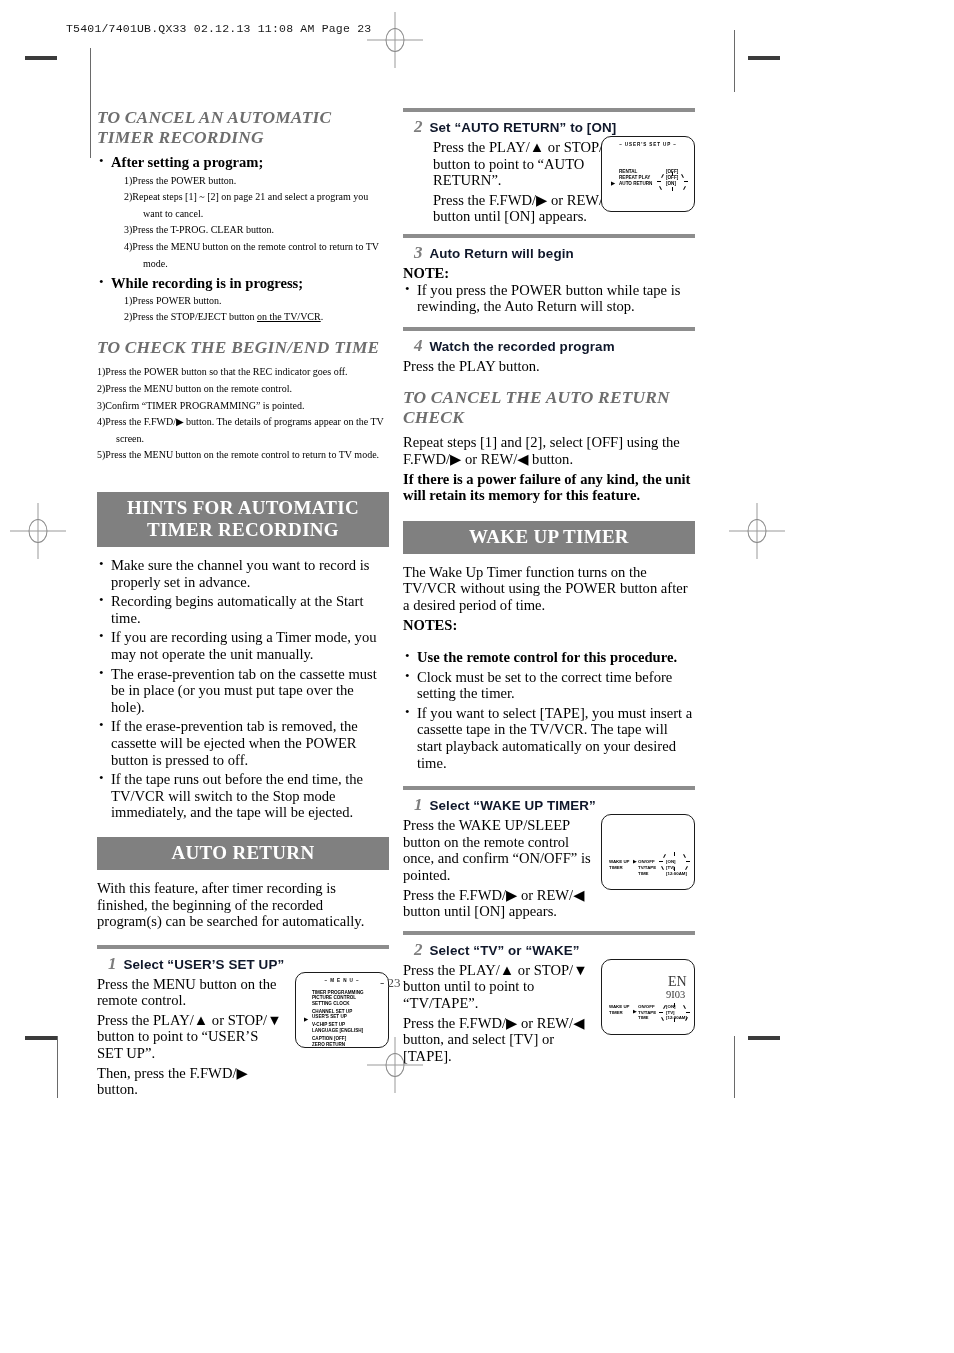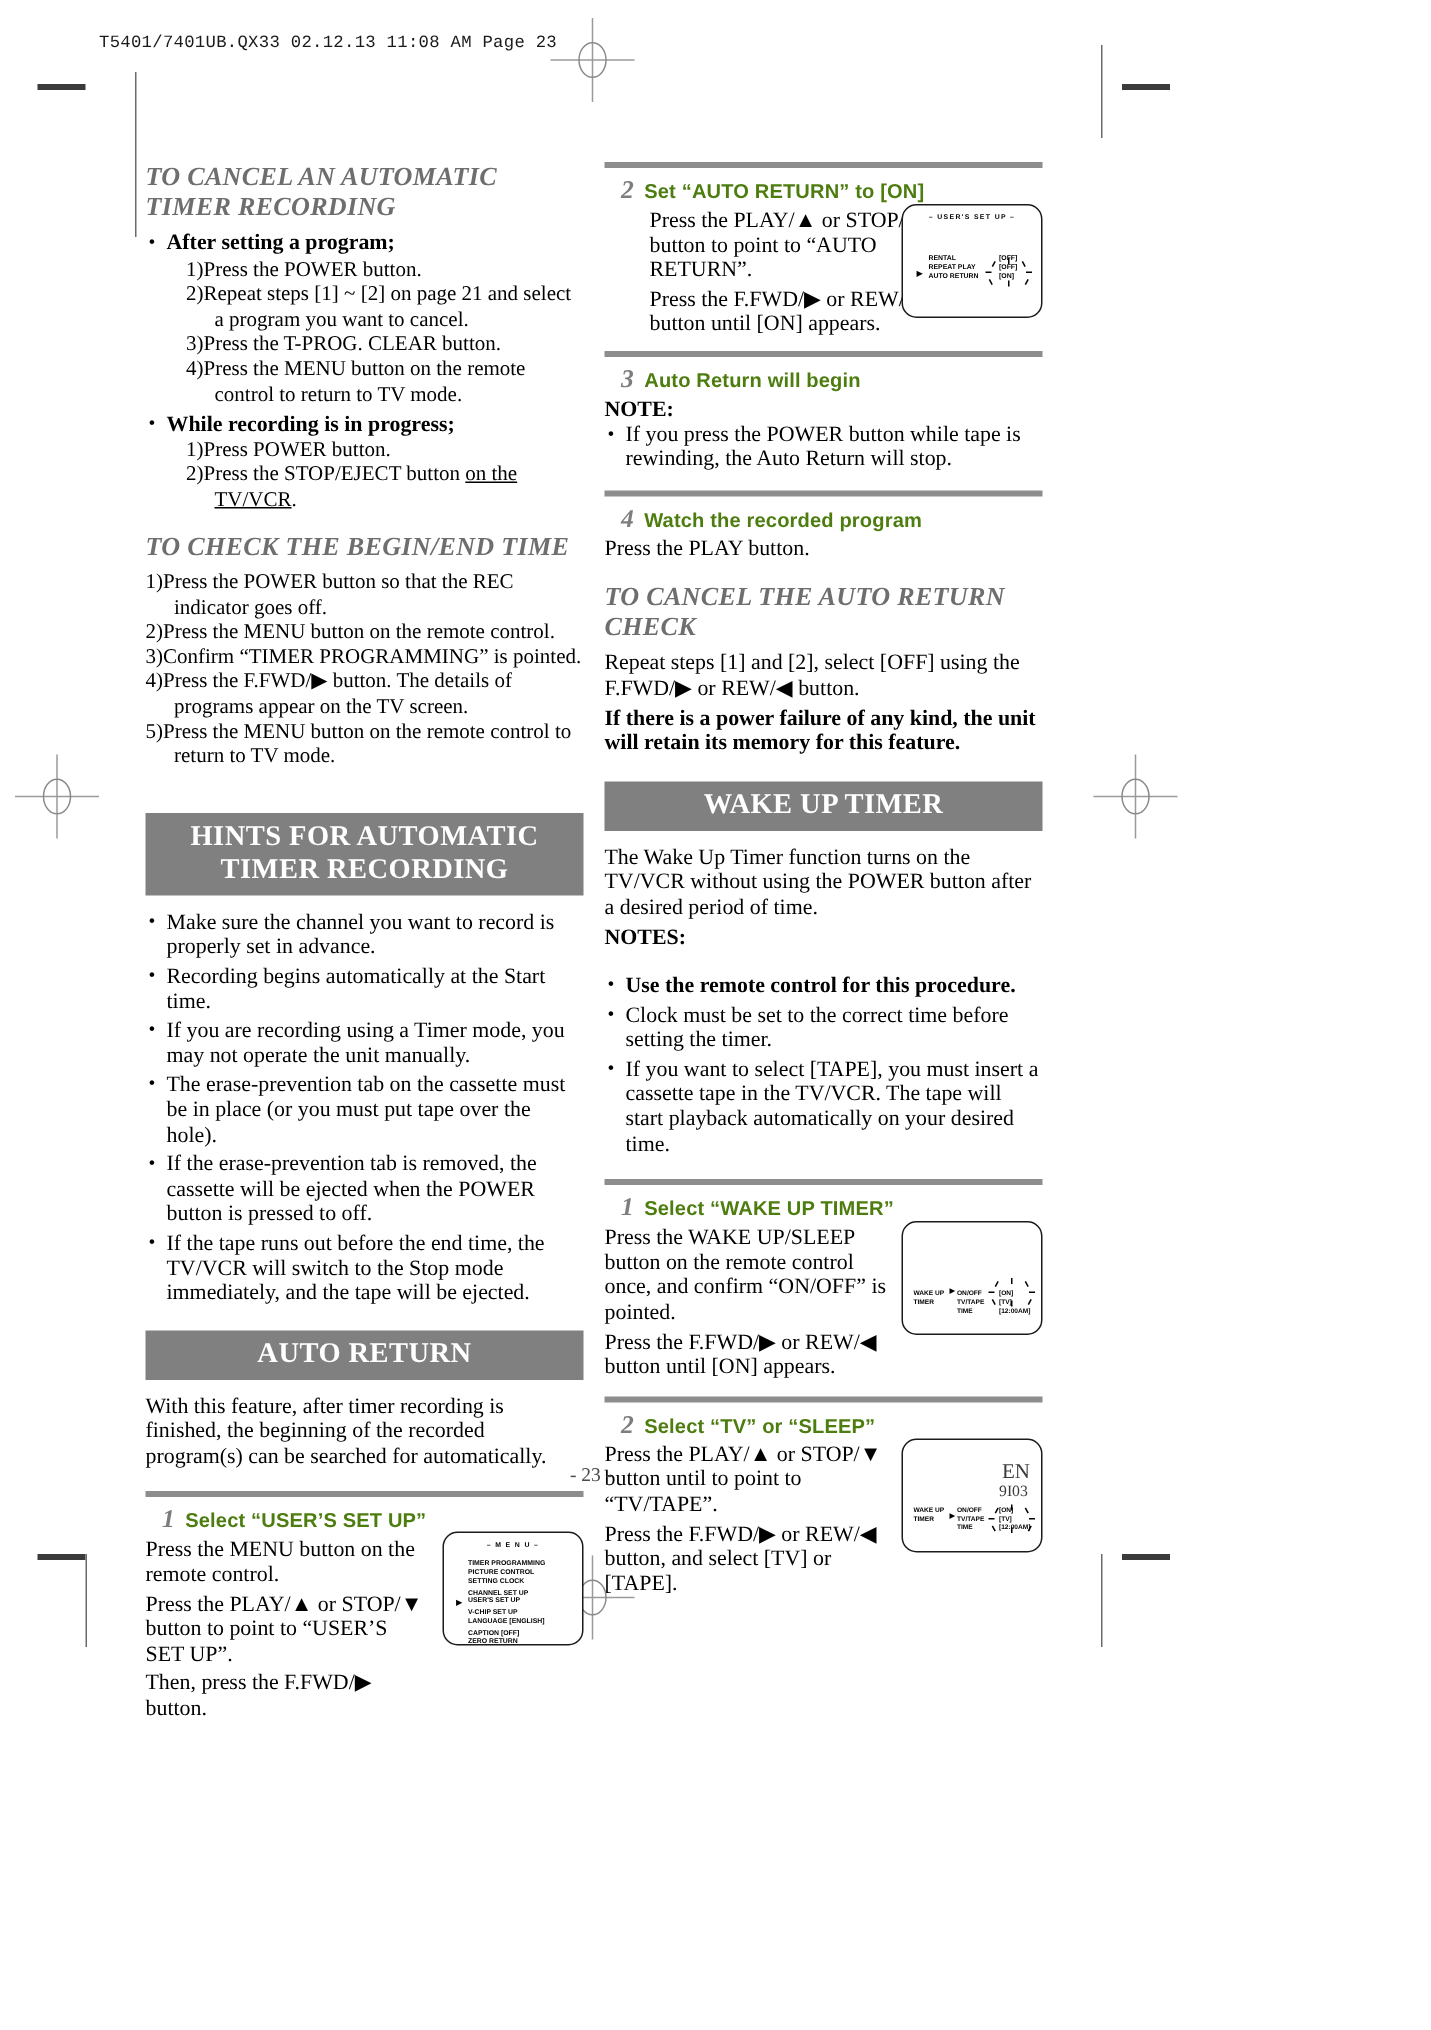--- a/index.html
+++ b/index.html
@@ -32,38 +32,38 @@
     color:#6e6e6e;margin:0 0 7px 0;letter-spacing:.2px;
   }
   p.body{font-size:14.6px;line-height:16.6px;margin:0 0 3px 0;}
 
   .bullets{list-style:none;margin:0;padding:0;}
   .bullets li{position:relative;padding-left:14px;font-size:14.6px;line-height:16.6px;margin-bottom:3px;}
   .bullets li:before{content:"\2022";position:absolute;left:2px;top:-1px;font-size:13px;}
   .bullets li b{font-weight:bold;}
 
   .numlist{list-style:none;margin:0 0 3px 0;padding:0;}
-  .numlist li{font-size:14px;line-height:16.6px;padding-left:19px;text-indent:-19px;margin-bottom:0px;}
+  .numlist li{font-size:10px;line-height:16.6px;padding-left:19px;text-indent:-19px;margin-bottom:0px;}
   .numlist.indented li{padding-left:34px;text-indent:-19px;}
 
   .u{text-decoration:underline;}
   .bold{font-weight:bold;}
 
   
   .banner{
     background:#808080;color:#fff;text-align:center;font-weight:bold;
     font-size:19px;line-height:22px;padding:5px 4px 6px 4px;margin:14px 0 10px 0;
     letter-spacing:.3px;
   }
 
   
   .rule{height:4px;background:#8d8d8d;margin:12px 0 5px 0;}
   .step-head{display:flex;align-items:baseline;gap:7px;padding-left:11px;margin-bottom:2px;}
   .step-num{font-family:"Liberation Serif",serif;font-style:italic;font-weight:bold;font-size:17px;color:#7d7d7d;}
-  .step-title{font-family:"Liberation Sans",sans-serif;font-weight:bold;font-size:13.4px;color:#4d7c0f;letter-spacing:.1px;}
+  .step-title{font-family:"Liberation Sans",sans-serif;font-weight:bold;font-size:13.4px;color:#0f172a;letter-spacing:.1px;}
 
   .step-body{position:relative;}
   .step-body .txt{width:186px;}
 
   
   .osd{
     position:absolute;right:0;top:0;width:94px;height:76px;
     border:1px solid #1b1b1b;border-radius:10px;background:#fff;box-sizing:border-box;
     font-family:"Liberation Sans",sans-serif;overflow:hidden;
   }
@@ -339,21 +339,21 @@
         <i class="ray-l"></i>
           <i class="ray-r"></i>
       </div>
       <div class="ptr" style="top:43.6px;">▶</div>
     </div>
   </div>
 
   <div class="rule" style="margin-top:11px;"></div>
   <div class="step-head">
     <span class="step-num">2</span>
-    <span class="step-title">Select “TV” or “SLEEP”</span>
+    <span class="step-title">Select “TV” or “WAKE”</span>
   </div>
   <div class="step-body" style="min-height:82px;">
     <div class="txt" style="width:196px;">
       <p class="body">Press the PLAY/▲ or STOP/▼ button until to point to “TV/TAPE”.</p>
       <p class="body">Press the F.FWD/▶ or REW/◀ button, and select [TV] or [TAPE].</p>
     </div>
 
     <div class="osd osd-wk" style="top:-3px;">
       <div class="c1">
         <div>WAKE UP</div>

